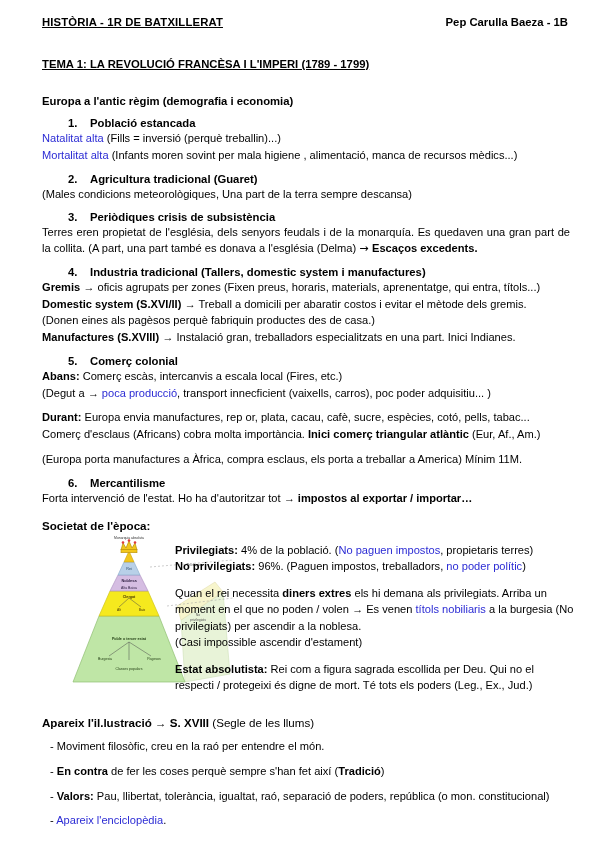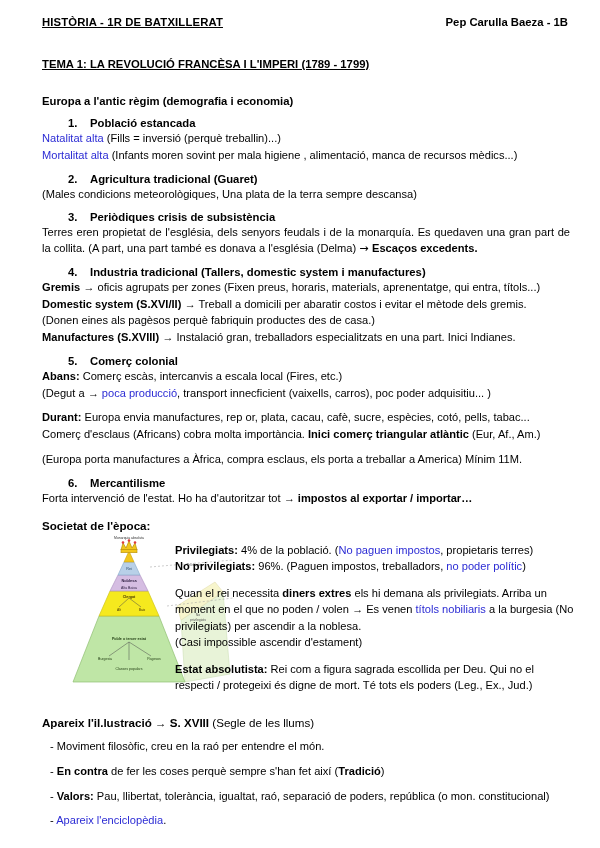--- a/index.html
+++ b/index.html
@@ -151,21 +151,21 @@
   <p class="line">
     <span class="blue">Natalitat alta</span><span> (Fills = inversió (perquè treballin)...)</span>
   </p>
   <p class="line">
     <span class="blue">Mortalitat alta</span><span> (Infants moren sovint per mala higiene , alimentació, manca de recursos mèdics...)</span>
   </p>
 
   <div class="num-item">
     <span class="num">2.</span><span>Agricultura tradicional (Guaret)</span>
   </div>
-  <p class="line">(Males condicions meteorològiques, Una plata de la terra sempre descansa)</p>
+  <p class="line">(Males condicions meteorològiques, Una part de la terra sempre descansa)</p>
 
   <div class="num-item">
     <span class="num">3.</span><span>Periòdiques crisis de subsistència</span>
   </div>
   <p class="line justify">
     <span>Terres eren propietat de l'església, dels senyors feudals i de la monarquía. Es quedaven una gran part de la collita. (A part, una part també es donava a l'església (Delma) </span><span class="arrow">→ </span><span class="b">Escaços excedents.</span>
   </p>
 
   <div class="num-item">
     <span class="num">4.</span><span>Industria tradicional (Tallers, domestic system i manufactures)</span>

